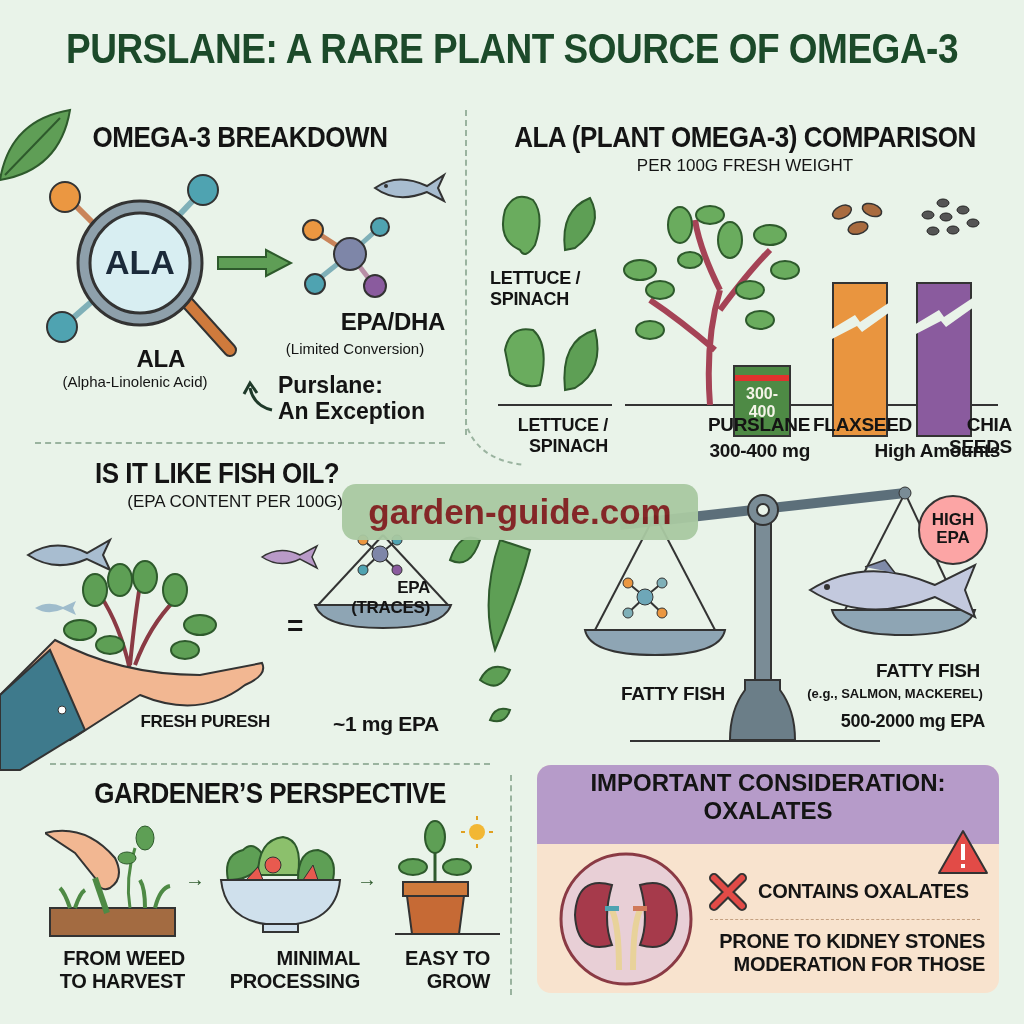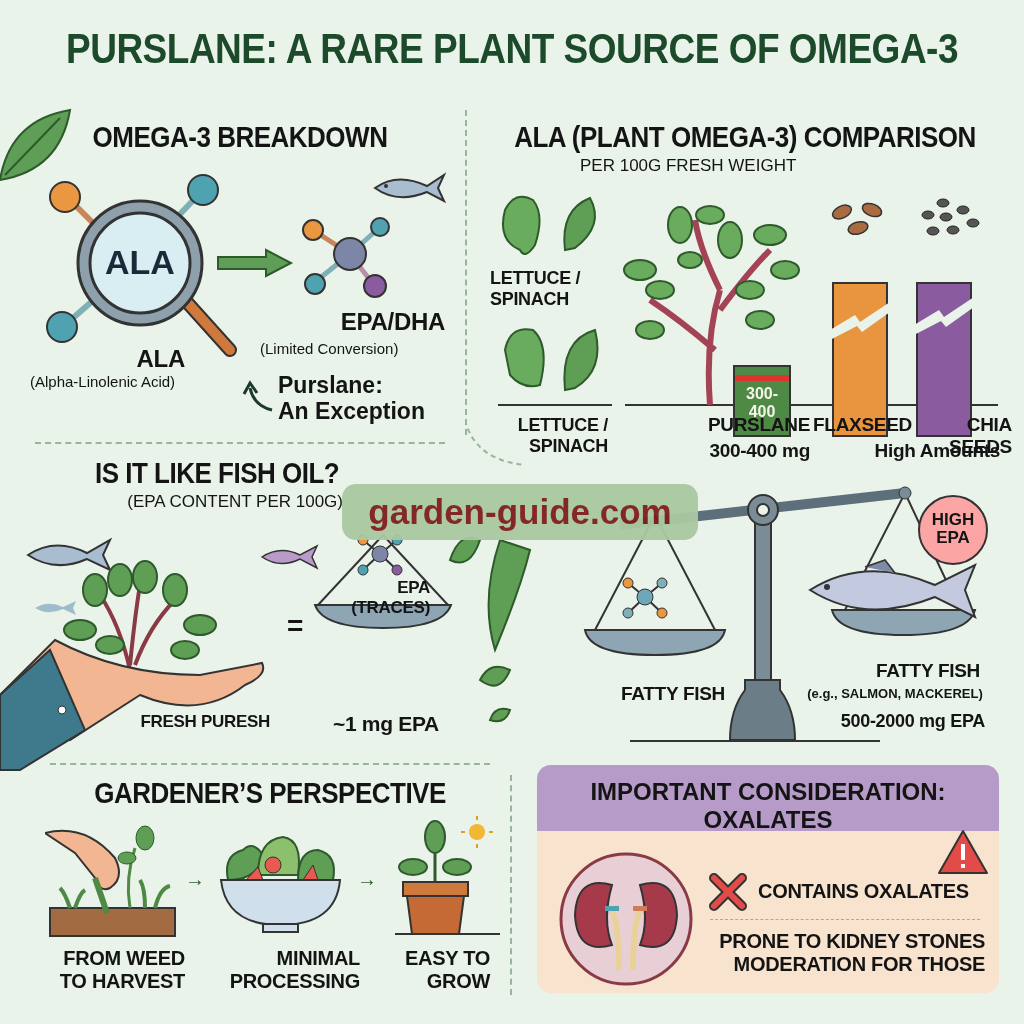--- a/index.html
+++ b/index.html
@@ -11,30 +11,30 @@
     position: relative;
   }
   .abs { position: absolute; }
   .title {
     left: 0; top: 28px; width: 1024px; text-align: center;
     font-size: 37px; color: #1c4a2a; font-weight: bold; letter-spacing: -0.5px;
     transform: scaleY(1.15);
   }
   .h2 { font-size: 26px; font-weight: bold; text-align: center; transform: scaleY(1.1); letter-spacing: -0.5px; }
   .lbl { font-size: 19px; font-weight: bold; text-align: right; line-height: 1.15; letter-spacing: -0.3px; }
-  .sub { font-size: 15px; }
+  .sub { font-size: 15px; text-align: center; }
   .dash-h { border-top: 2px dashed #9ab39f; height: 0; }
   .dash-v { border-left: 2px dashed #9ab39f; width: 0; }
   .watermark {
     left: 342px; top: 484px; width: 356px; height: 56px;
     background: #a9c9a2; border-radius: 14px; opacity: 0.95;
     color: #7f1d1d; font-size: 35px; font-weight: bold; text-align: center; line-height: 56px;
   }
   .ox-box { left: 537px; top: 765px; width: 462px; height: 228px; border-radius: 14px; overflow: hidden; background: #f8e3ce; }
-  .ox-head { height: 66px; background: #b69bc9; text-align: center; padding-top: 13px; }
+  .ox-head { height: 79px; background: #b69bc9; text-align: center; padding-top: 4px; }
   .ox-head div { font-size: 24px; font-weight: bold; line-height: 1.15; }
   .bar { border: 2px solid #333; margin-top: 32px; }
 </style>
 </head>
 <body>
 
 <div class="abs title">PURSLANE: A RARE PLANT SOURCE OF OMEGA-3</div>
 
 <svg class="abs" style="left:0;top:100px" width="80" height="90">
   <path d="M0 80 Q10 20 70 10 Q60 70 0 80Z" fill="#5f9e56" stroke="#2e5a2c" stroke-width="2"></path>

